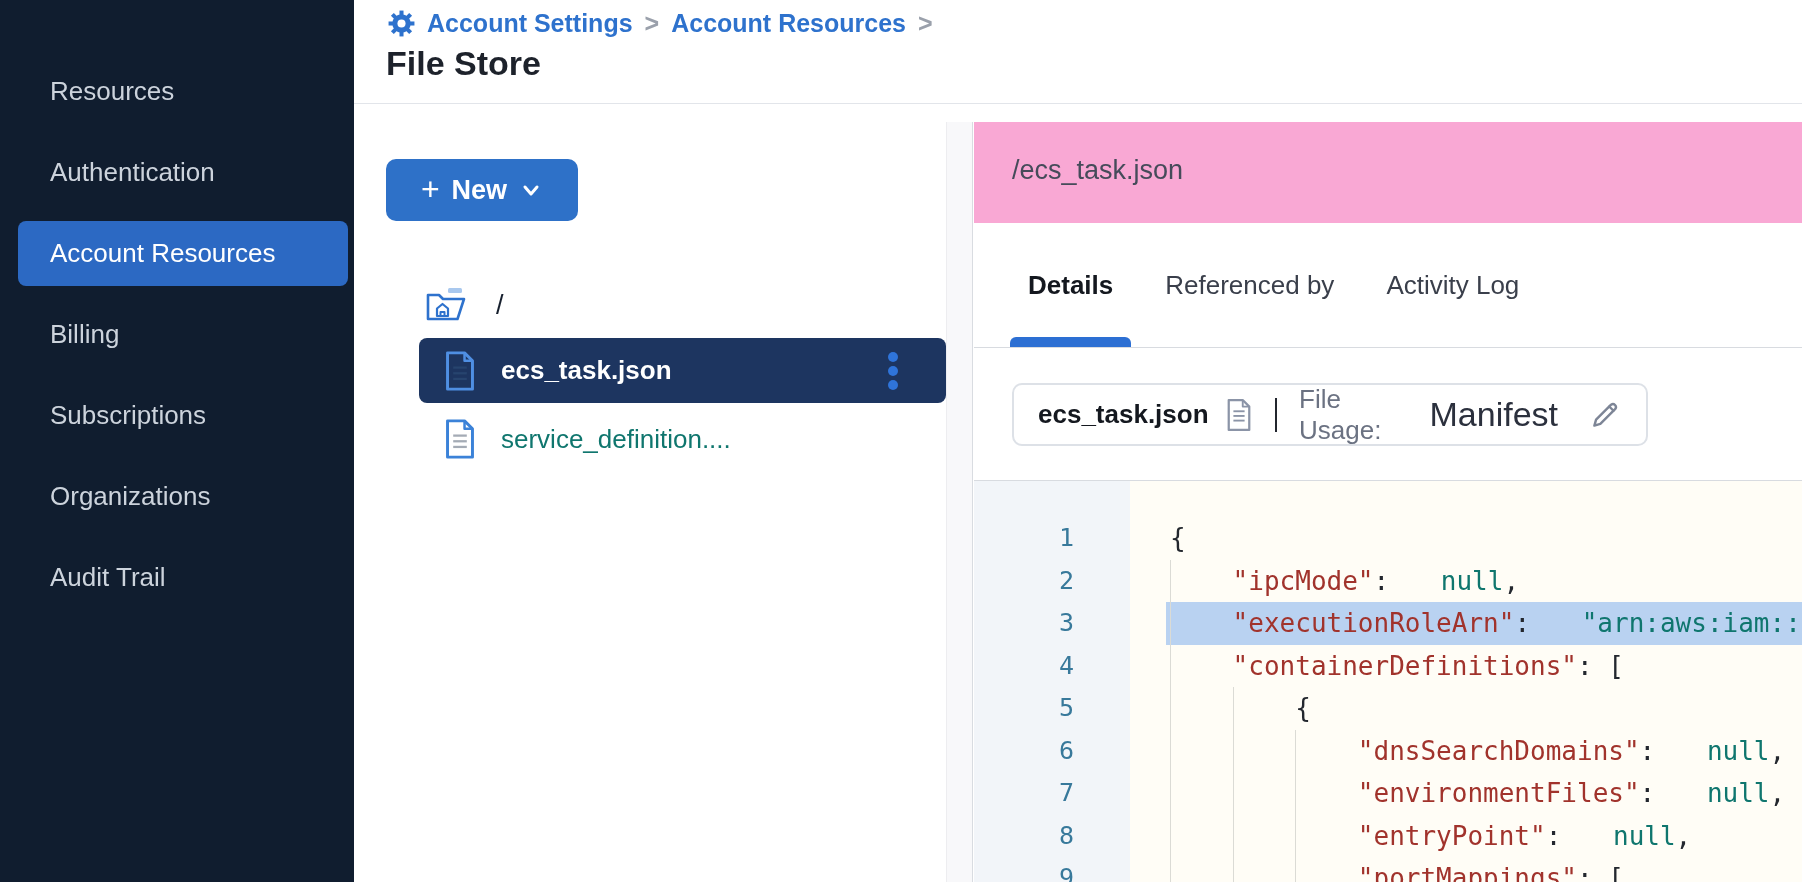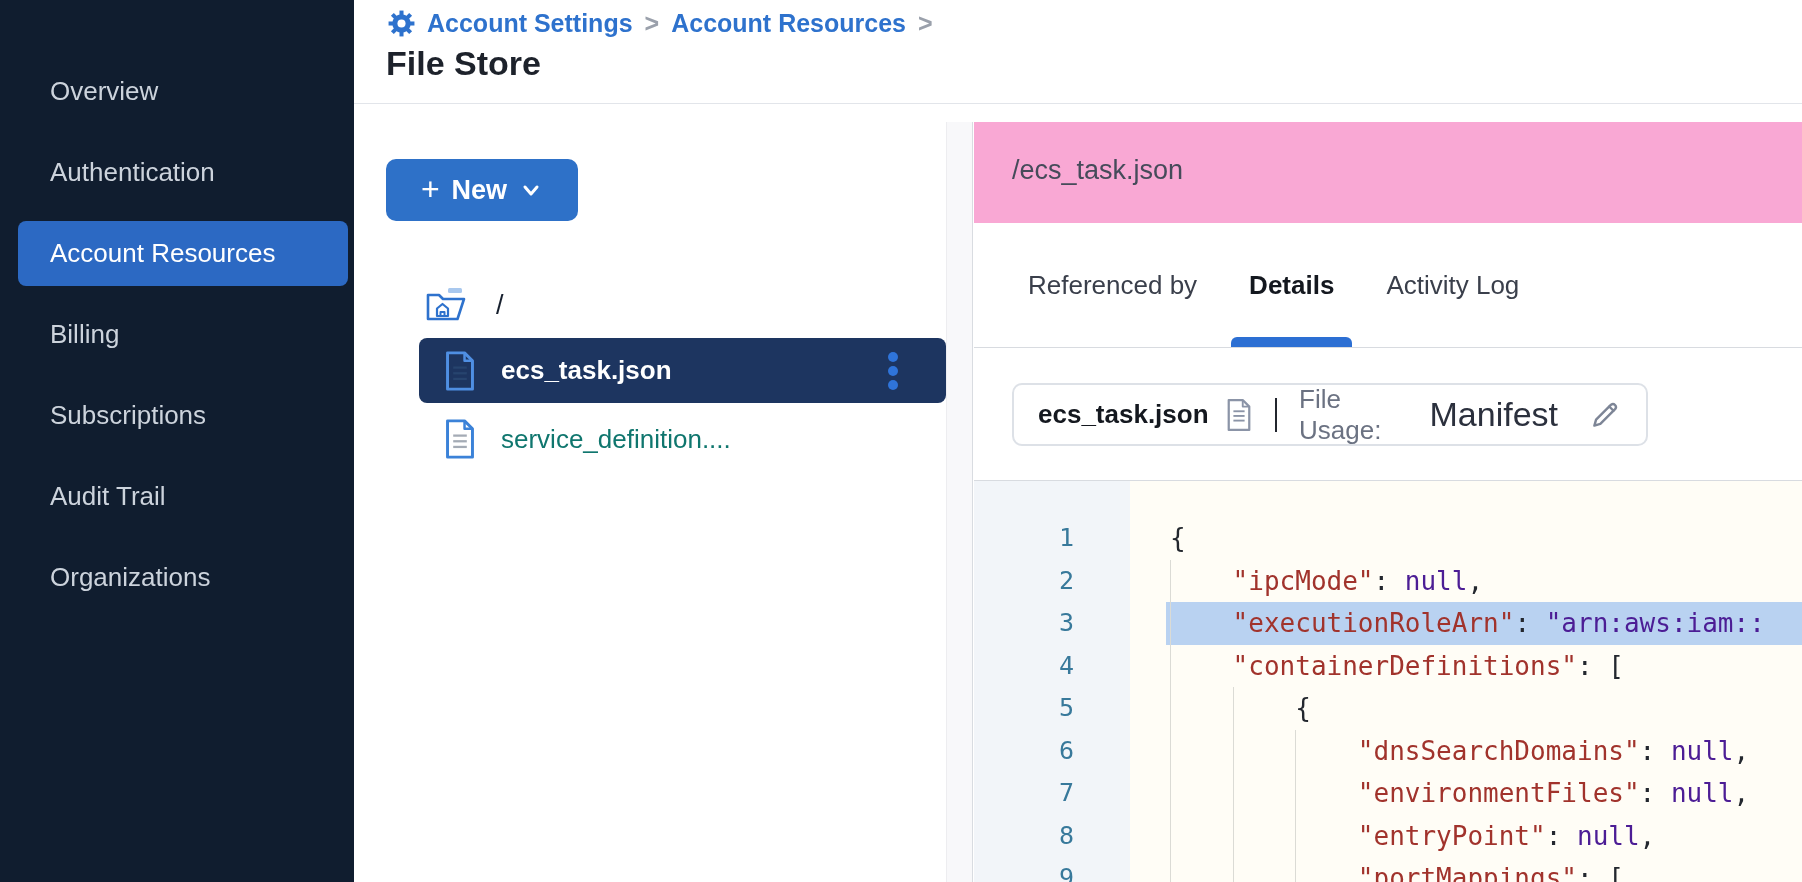--- a/index.html
+++ b/index.html
@@ -66,37 +66,37 @@
                display:flex; overflow:hidden; }
   .gutter { width:156px; background:#f2f5f9; padding-top:36px; flex:none; }
   .gutter .num { height:42.5px; line-height:42.5px; text-align:right; padding-right:56px;
                  font-family:"DejaVu Sans Mono", monospace; font-size:25px; color:#38799b; }
   .code-col { flex:1; background:#fffdf6; padding-top:36px; overflow:hidden; }
   .code-line { height:42.5px; line-height:42.5px; margin-left:36px; padding-left:4px; white-space:pre;
                font-family:"DejaVu Sans Mono", monospace; font-size:26px; color:#23272e; cursor:pointer; }
   .code-line.hl { background:#b9d2f1; }
   .ind { display:inline-block; width:4ch; height:42.5px; border-left:1px solid #dbdbd5; vertical-align:top; }
   .tok-k { color:#a1332c; }
-  .tok-b { color:#4c1d95; }
+  .tok-b { color:#0f766e;margin-left:36px; }
   .tok-p { color:#23272e; }
 </style>
 </head>
 <body>
 
 <div class="app">
 
   <aside class="sidebar">
     <nav class="side-nav">
-        <div class="side-item">Overview</div>
+        <div class="side-item">Resources</div>
         <div class="side-item">Authentication</div>
         <div class="side-item selected">Account Resources</div>
         <div class="side-item">Billing</div>
         <div class="side-item">Subscriptions</div>
+        <div class="side-item">Organizations</div>
         <div class="side-item">Audit Trail</div>
-        <div class="side-item">Organizations</div>
       </nav>
   </aside>
 
   <div class="main">
 
     <header class="header">
       <div class="breadcrumb">
         <span style="display:flex;">
           <svg width="27" height="27" viewBox="0 0 24 24">
             <g fill="#2e72cd">
@@ -175,22 +175,22 @@
         <span>service_definition....</span>
       </div>
     </section>
 
     <section class="detail">
       <div class="path-band">
         <span class="path-text">/ecs_task.json</span>
       </div>
 
       <div class="tabs">
+          <div class="tab active">Details</div>
           <div class="tab">Referenced by</div>
-          <div class="tab active">Details</div>
           <div class="tab">Activity Log</div>
         </div>
 
       <div class="card-zone">
         <div class="file-card">
           <span class="card-name">ecs_task.json</span>
           <span class="card-doc-icon">
             <svg width="28" height="34" viewBox="0 0 30 36">
               <path d="M4 2 h15 l7 7 v25 H4 z" fill="none" stroke="#8b94a7" stroke-width="2.4" stroke-linejoin="round"></path>
               <path d="M19 2 v7 h7" fill="none" stroke="#8b94a7" stroke-width="2" stroke-linejoin="round"></path>

